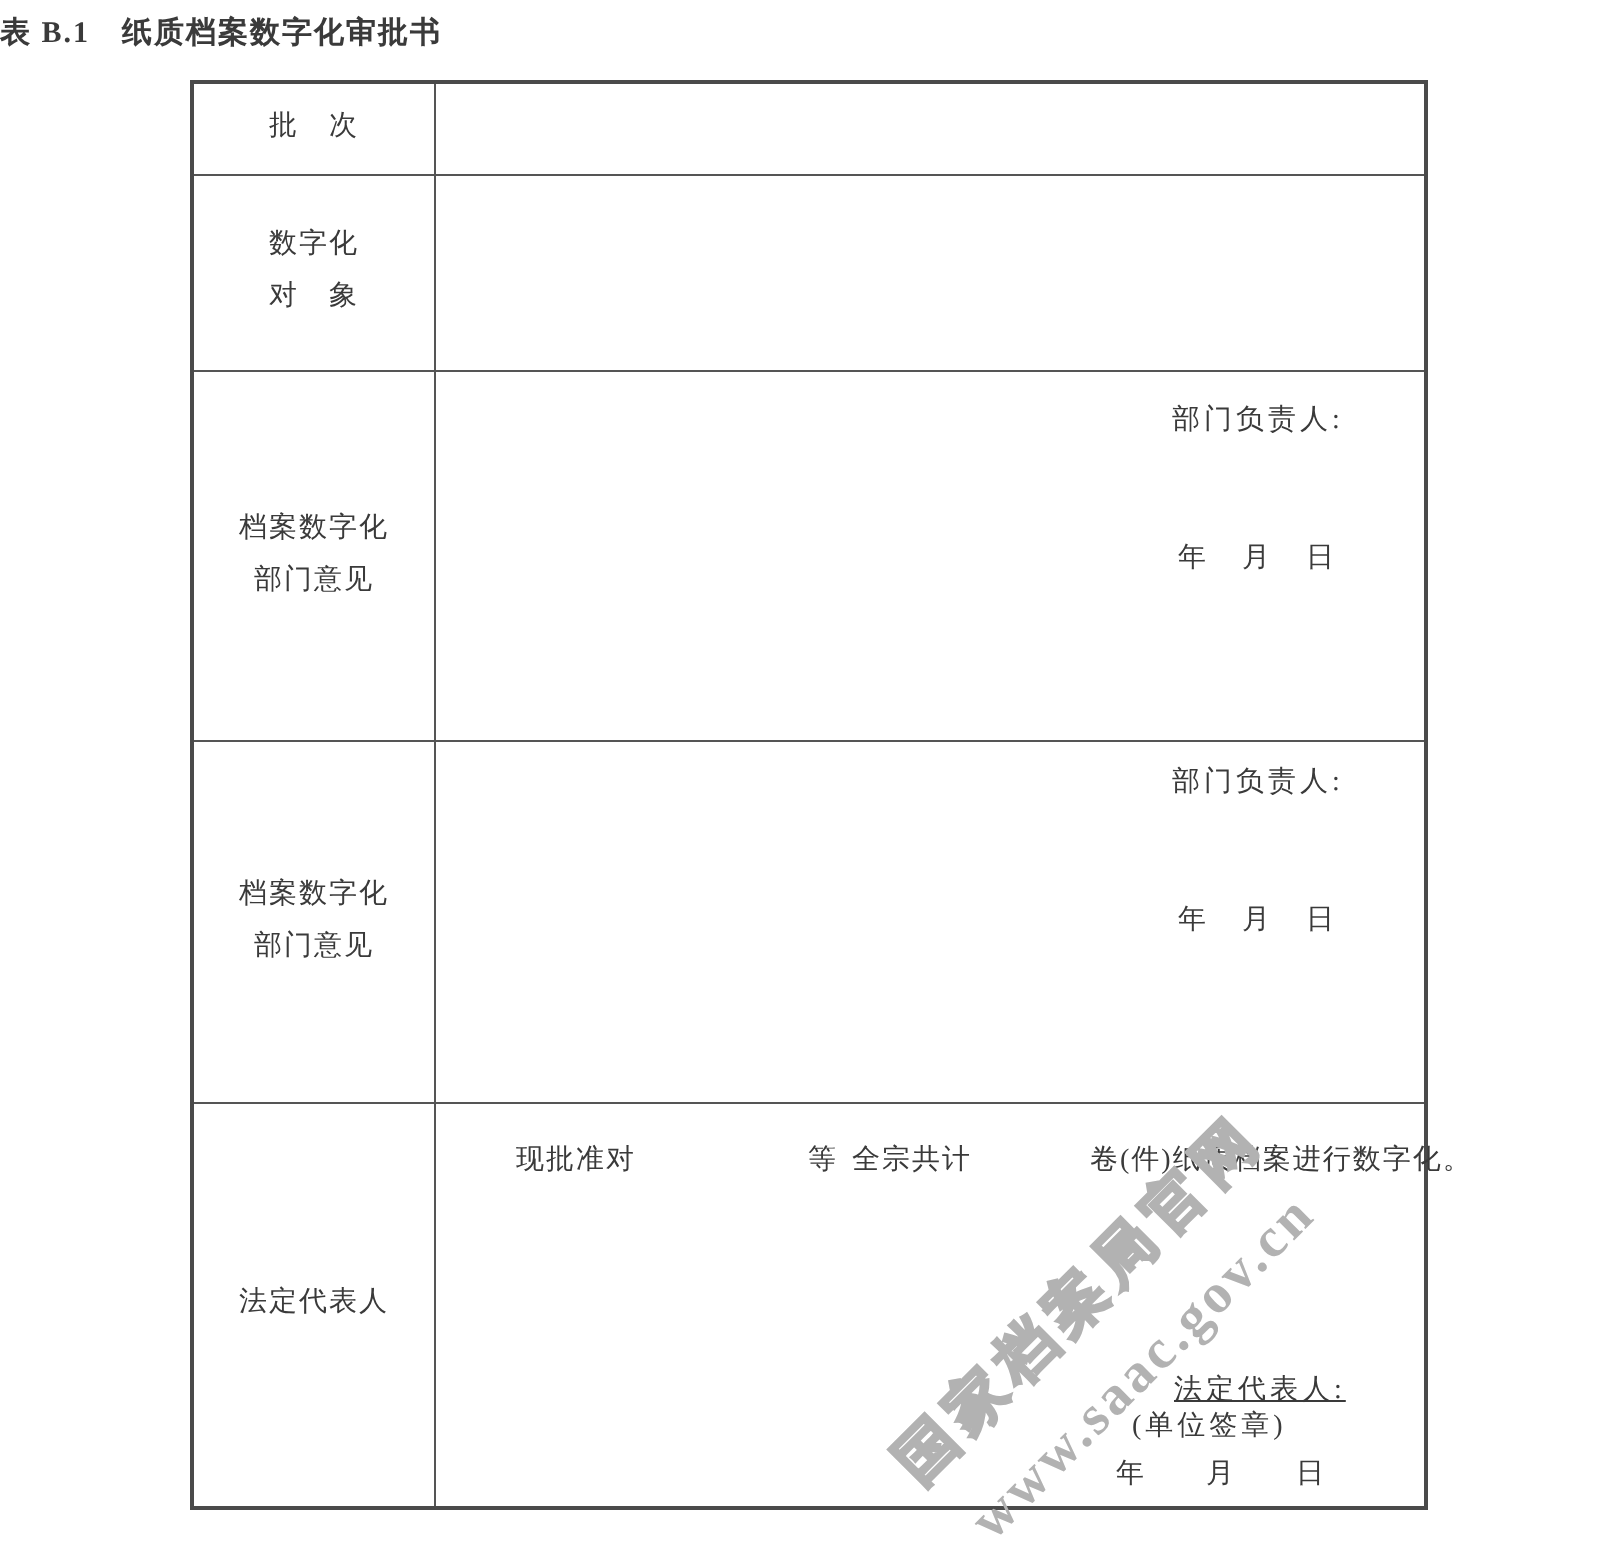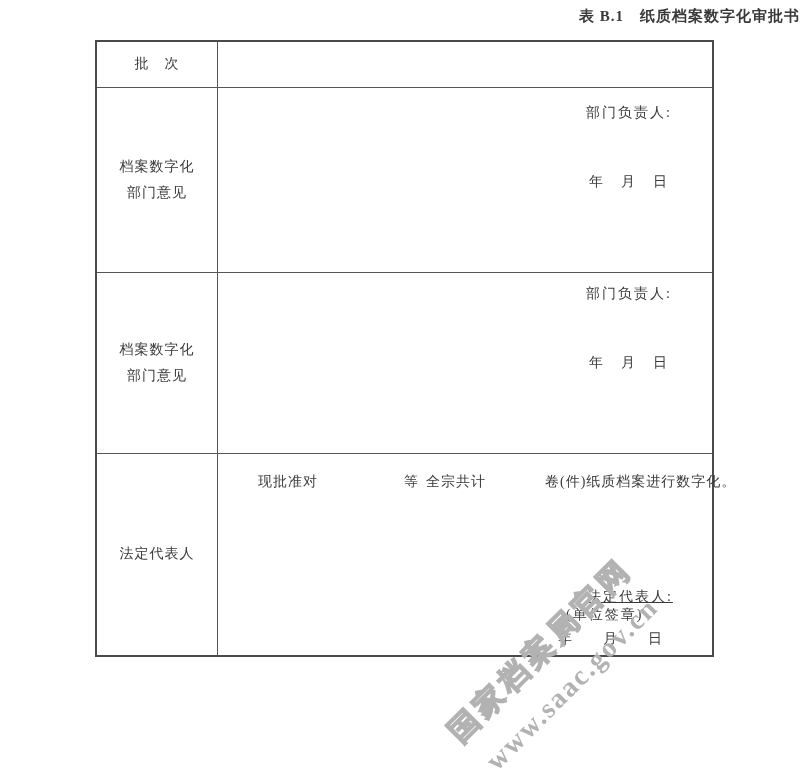--- a/index.html
+++ b/index.html
@@ -18,21 +18,21 @@
     position: relative;
     width: 800px;
     height: 779px;
     background: #ffffff;
   }
   .doc-title {
     position: absolute;
     top: 7px;
     left: 0;
     width: 800px;
-    text-align: right;
+    text-align: left;
     font-size: 15px;
     font-weight: bold;
     letter-spacing: 1px;
     white-space: pre;
   }
   table.form {
     position: absolute;
     left: 95px;
     top: 40px;
     width: 619px;
@@ -127,20 +127,27 @@
 
   <table class="form">
     <tbody>
         <tr class="row-1">
       <td class="label-cell">
         <div class="label-line">批　次</div>
       </td>
       <td class="content-cell"></td>
     </tr>
 
+    <tr class="row-2">
+      <td class="label-cell">
+        <div class="label-line">数字化</div>
+        <div class="label-line">对　象</div>
+      </td>
+      <td class="content-cell"></td>
+    </tr>
 
     <tr class="row-3">
       <td class="label-cell">
         <div class="label-line">档案数字化</div>
         <div class="label-line">部门意见</div>
       </td>
       <td class="content-cell">
         <div class="sign-block">
           <div></div>
         </div>

